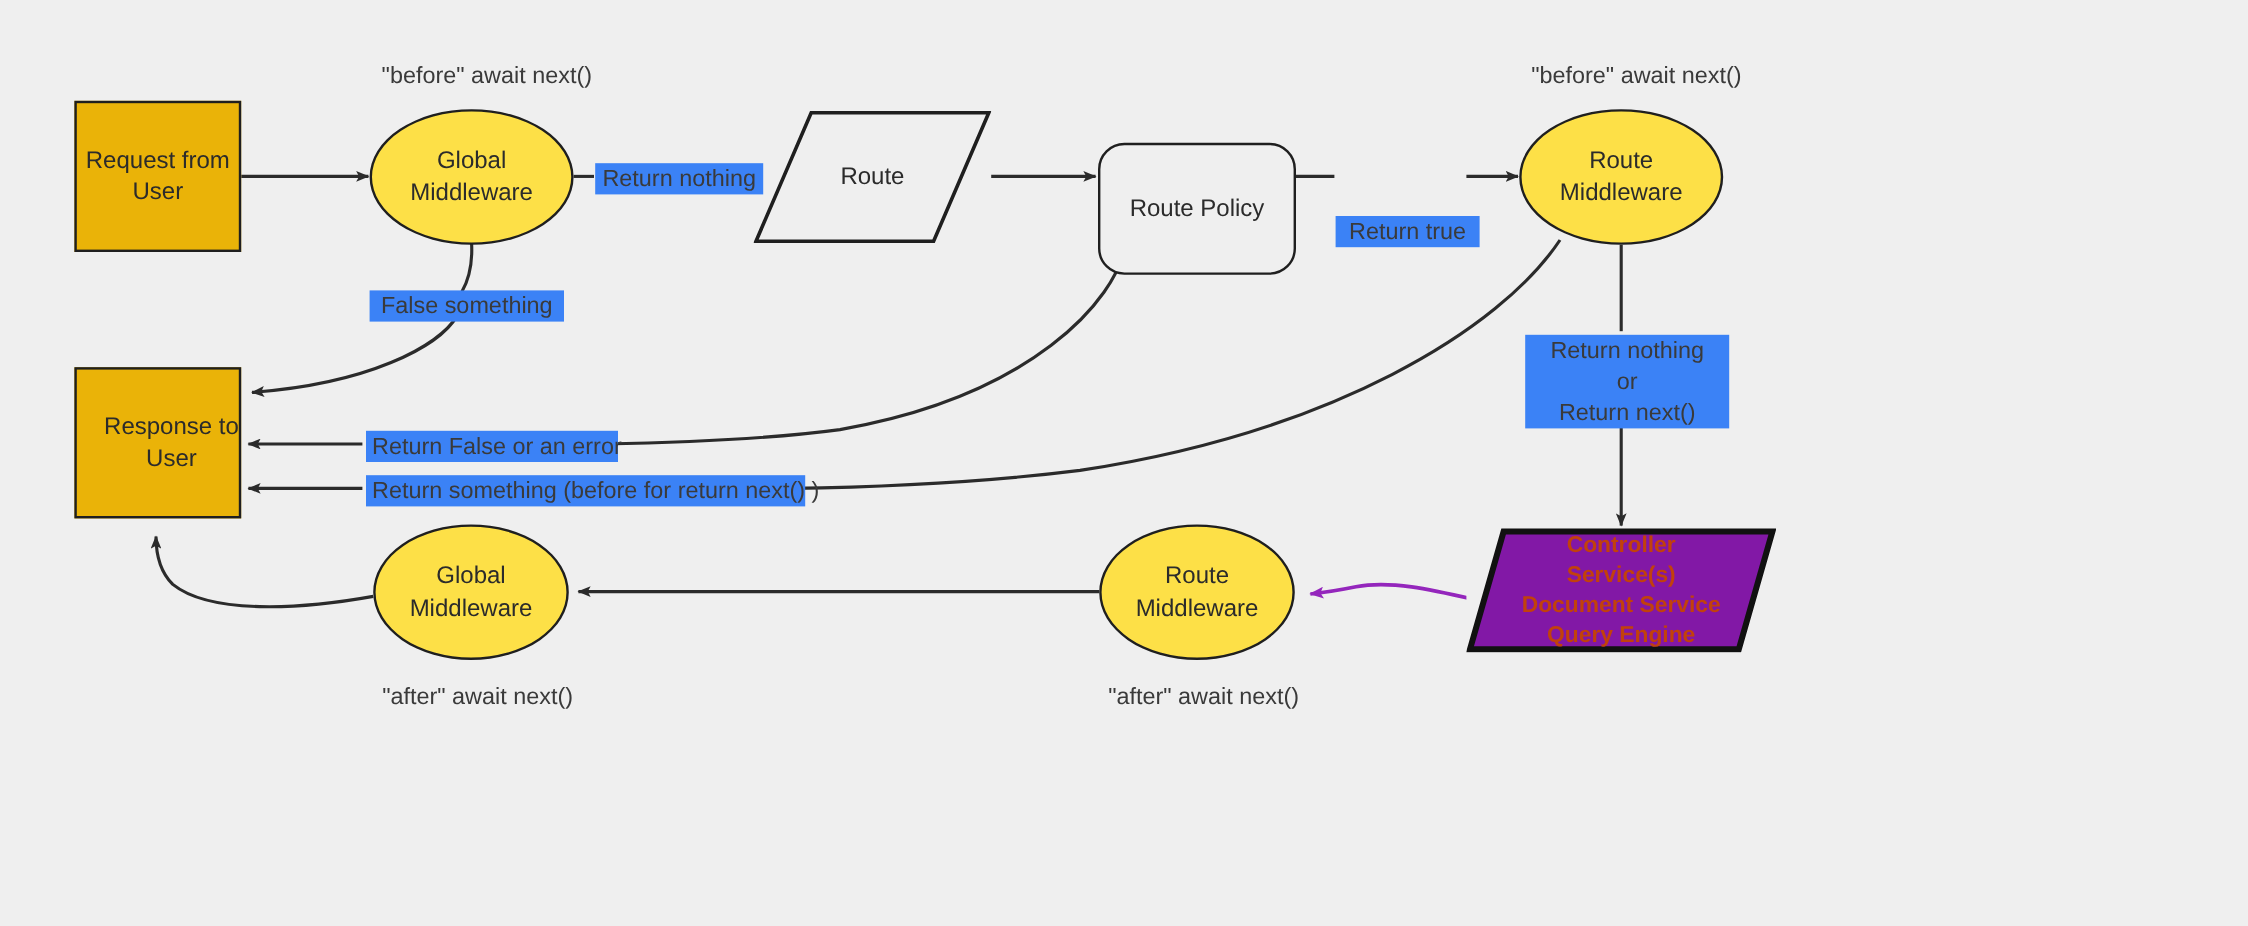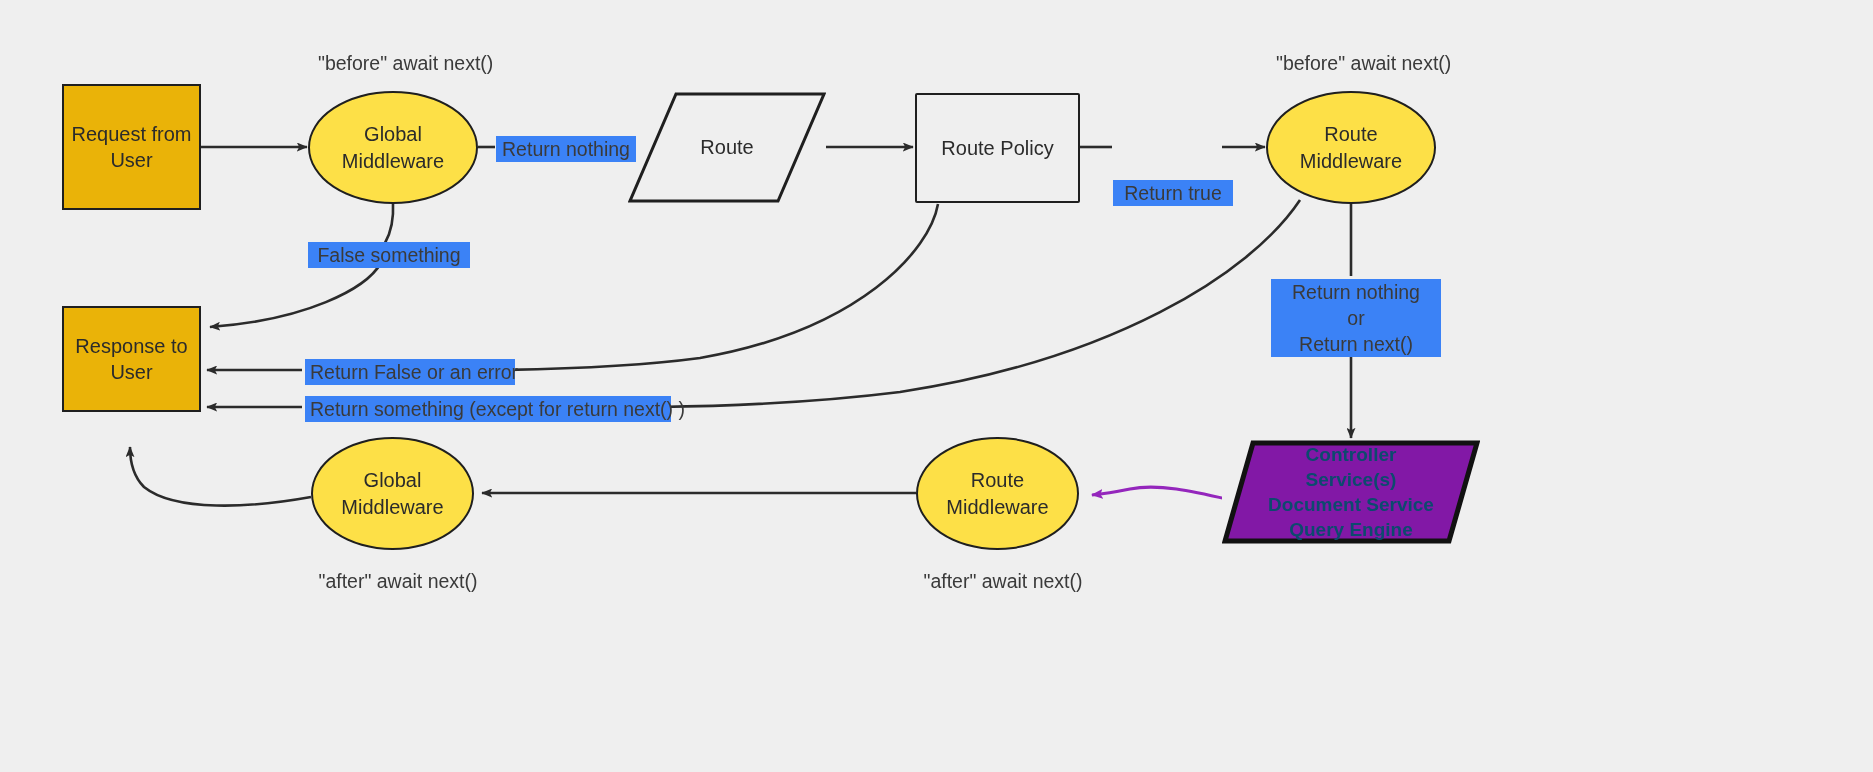--- a/index.html
+++ b/index.html
@@ -9,28 +9,28 @@
     background:#efefef;
     font-family:"Liberation Sans","DejaVu Sans",sans-serif;
     overflow:hidden;
   }
   #stage{position:relative;width:1873px;height:772px;}
   #wires{position:absolute;left:0;top:0;width:1873px;height:772px;}
 
   .node{position:absolute;box-sizing:border-box;display:flex;align-items:center;
         justify-content:center;text-align:center;color:#2b2b2b;line-height:1.32;}
   .n-rect{border:2.5px solid #1f1f1f;background:#eab308;font-size:20px;}
-  .n-round{border:2.5px solid #1f1f1f;background:#efefef;font-size:20px;border-radius:2px;}
+  .n-round{border:2.5px solid #1f1f1f;background:#efefef;font-size:20px;border-radius:22px;margin-top:26px;}
   .n-ellipse{border:2.5px solid #1f1f1f;background:#fde047;font-size:20px;border-radius:50%;}
 
   .n-para{background:#efefef;font-size:20px;}
   .para-shape{position:absolute;inset:0;}
   .para-txt{position:relative;z-index:2;}
 
-  .n-purple .para-txt{color:#0c4a6e;font-weight:bold;font-size:19px;line-height:1.32;}
+  .n-purple .para-txt{color:#c2410c;font-weight:bold;font-size:19px;line-height:1.32;}
 
   .lbl{position:absolute;color:#3a3a3a;font-size:19.5px;line-height:1.34;
        text-align:center;white-space:pre;background:#3b82f6;padding:0 5px;}
   .lbl.plain{background:transparent;}
 </style>
 </head>
 <body>
 
 <div id="stage">
 
@@ -114,40 +114,40 @@
   <div class="node n-ellipse" style="left:916px;top:437px;width:163px;height:113px;">
     <span style="white-space:pre-line;">Route
 Middleware</span>
   </div>
 
   <div class="node n-ellipse" style="left:311px;top:437px;width:163px;height:113px;">
     <span style="white-space:pre-line;">Global
 Middleware</span>
   </div>
 
-  <div class="node n-rect" style="left:62px;top:306px;width:139px;height:106px;">
+  <div class="node n-rect" style="left:62px;top:306px;width:139px;height:126px;justify-content:flex-end;">
     <span style="white-space:pre-line;">Response to
 User</span>
   </div>
 
   <div class="lbl plain" style="left:313px;top:50px;width:160px;">"before" await next()</div>
 
   <div class="lbl plain" style="left:1271px;top:50px;width:160px;">"before" await next()</div>
 
   <div class="lbl plain" style="left:313px;top:568px;width:160px;">"after" await next()</div>
 
   <div class="lbl plain" style="left:918px;top:568px;width:160px;">"after" await next()</div>
 
   <div class="lbl" style="left:496px;top:136px;width:130px;">Return nothing</div>
 
   <div class="lbl" style="left:1113px;top:136px;width:110px;margin-top:44px;">Return true</div>
 
   <div class="lbl" style="left:308px;top:242px;width:152px;">False something</div>
 
   <div class="lbl" style="left:305px;top:359px;width:200px;">Return False or an error</div>
 
-  <div class="lbl" style="left:305px;top:396px;width:356px;">Return something (except for return next() )</div>
+  <div class="lbl" style="left:305px;top:396px;width:356px;">Return something (before for return next() )</div>
 
   <div class="lbl" style="left:1271px;top:279px;width:160px;white-space:pre-line;">Return nothing
 or
 Return next()</div>
 
 </div>
 
 </body></html>

